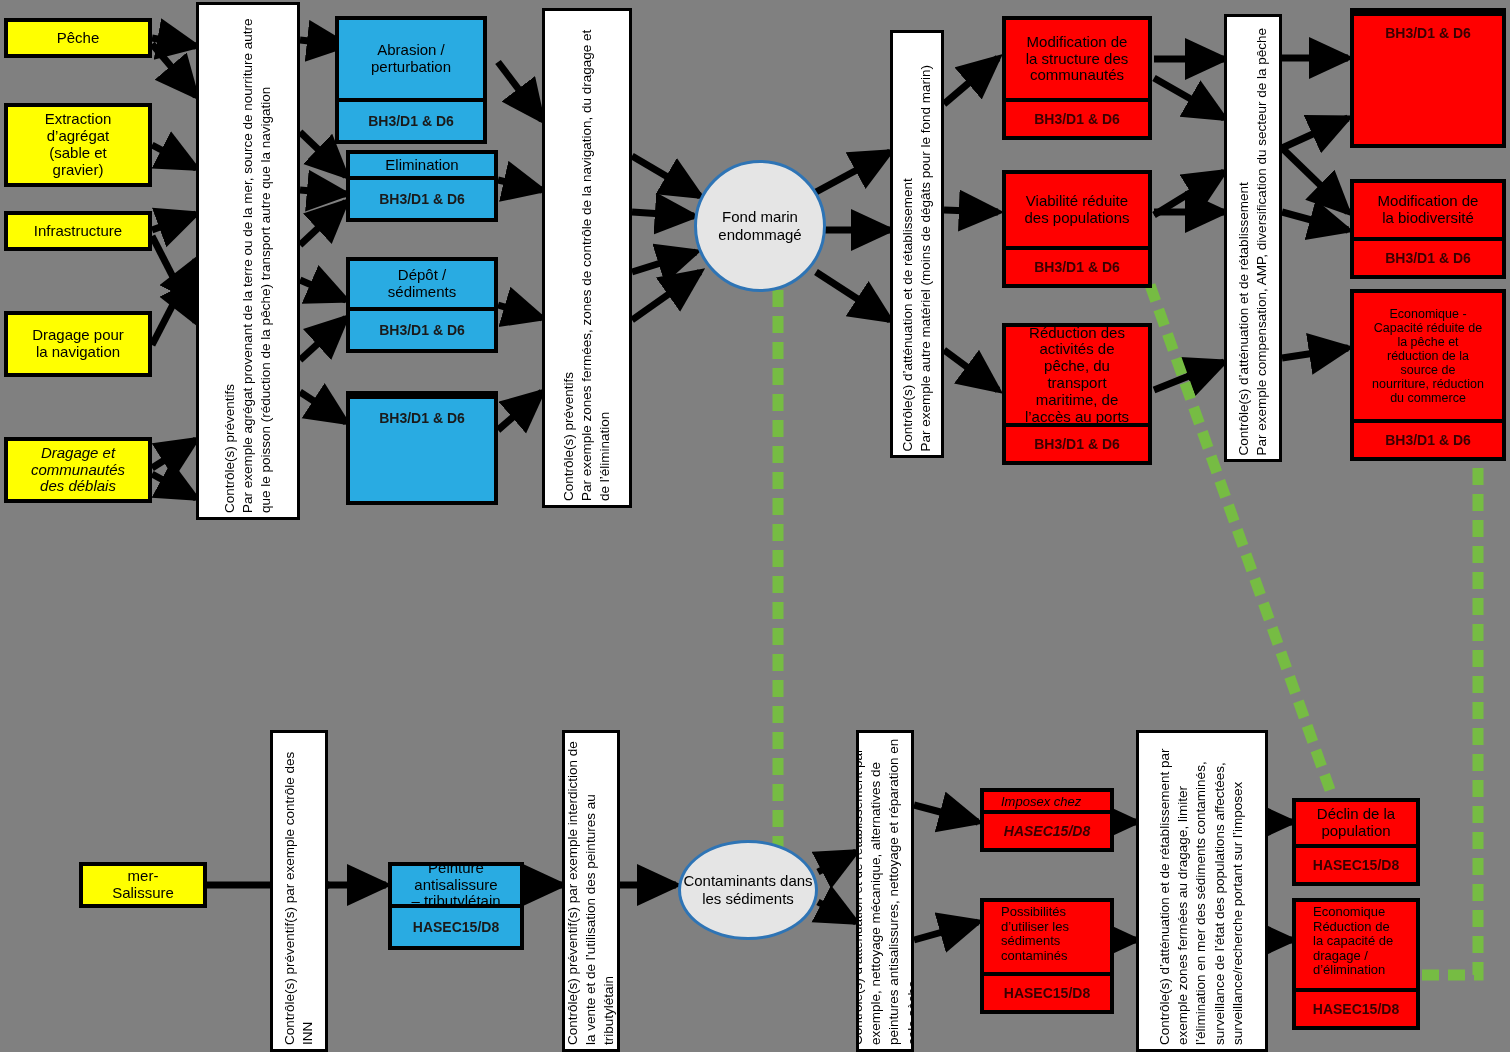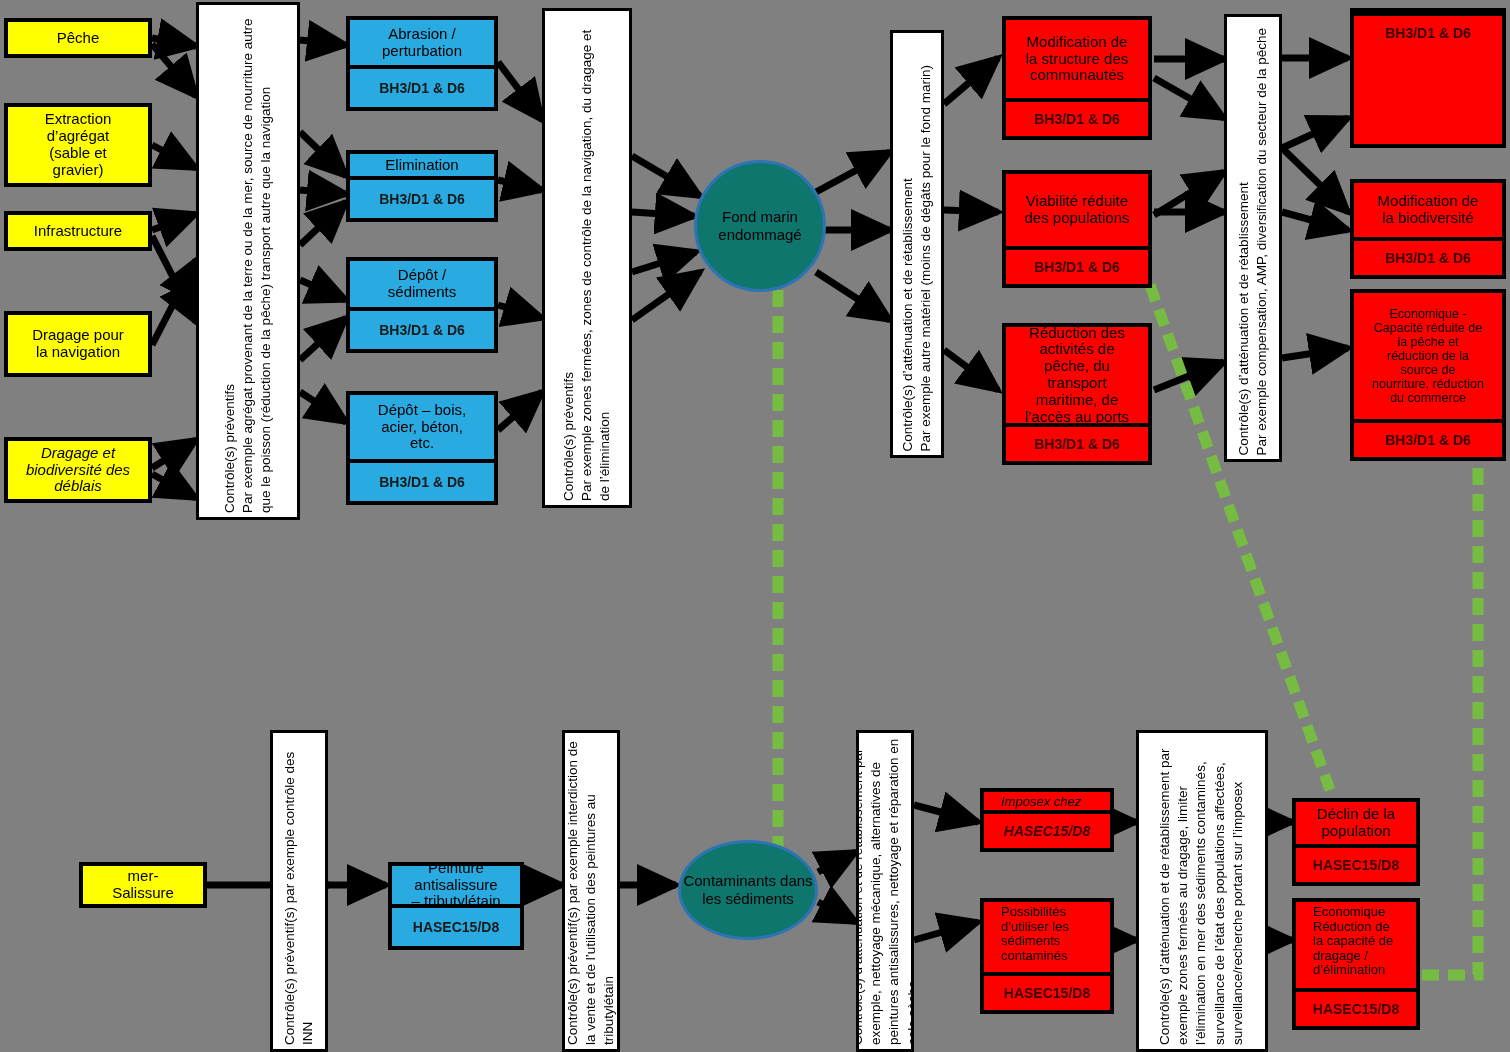--- a/index.html
+++ b/index.html
@@ -27,21 +27,21 @@
   .xsmall .title{font-size:12.5px;}
 
   
   .ctrl{position:absolute;box-sizing:border-box;background:#FFFFFF;border:3px solid #000;
         display:flex;align-items:flex-end;justify-content:center;overflow:hidden;}
   .ctrl .vtxt{writing-mode:vertical-rl;transform:rotate(180deg);
         font-size:13.5px;color:#000;line-height:1.35;text-align:left;
         padding:4px 2px;white-space:pre-line;box-sizing:border-box;max-height:100%;}
 
   
-  .circle{position:absolute;border-radius:50%;background:#0f766e;border:3px solid #2E74B5;
+  .circle{position:absolute;border-radius:50%;background:#e5e5e5;border:3px solid #2E74B5;
           display:flex;align-items:center;justify-content:center;text-align:center;
           font-size:15px;color:#000;line-height:1.2;box-sizing:border-box;}
 
   
   svg.wires{position:absolute;left:0;top:0;width:1510px;height:1052px;pointer-events:none;}
 </style>
 </head>
 <body>
 
 <div id="stage">
@@ -130,42 +130,41 @@
   <div class="node yellow" style="left:4px;top:103px;width:148px;height:84px;">
     <div class="title">Extraction d’agrégat (sable et gravier)</div>
   </div>
   <div class="node yellow" style="left:4px;top:211px;width:148px;height:40px;">
     <div class="title">Infrastructure</div>
   </div>
   <div class="node yellow" style="left:4px;top:311px;width:148px;height:66px;">
     <div class="title">Dragage pour la navigation</div>
   </div>
   <div class="node yellow italic" style="left:4px;top:437px;width:148px;height:66px;">
-    <div class="title">Dragage et biodiversité des déblais</div>
+    <div class="title">Dragage et communautés des déblais</div>
   </div>
 
   <div class="ctrl" style="left:196px;top:2px;width:104px;height:518px;">
     <div class="vtxt">Contrôle(s) préventifs
 Par exemple agrégat provenant de la terre ou de la mer, source de nourriture autre que le poisson (réduction de la pêche) transport autre que la navigation</div>
   </div>
 
-  <div class="node blue" style="left:346px;top:16px;width:152px;height:95px;">
+  <div class="node blue" style="left:335px;top:16px;width:152px;height:128px;">
     <div class="title">Abrasion / perturbation</div>
     <div class="code">BH3/D1 &amp; D6</div>
   </div>
   <div class="node blue" style="left:346px;top:150px;width:152px;height:72px;">
     <div class="title">Elimination</div>
     <div class="code">BH3/D1 &amp; D6</div>
   </div>
   <div class="node blue" style="left:346px;top:257px;width:152px;height:96px;">
     <div class="title">Dépôt / sédiments</div>
     <div class="code">BH3/D1 &amp; D6</div>
   </div>
   <div class="node blue" style="left:346px;top:391px;width:152px;height:114px;">
-    <div class="title">Dépôt – bois, acier, béton, etc.</div>
     <div class="code">BH3/D1 &amp; D6</div>
   </div>
 
   <div class="ctrl" style="left:542px;top:8px;width:90px;height:500px;">
     <div class="vtxt">Contrôle(s) préventifs
 Par exemple zones fermées, zones de contrôle de la navigation, du dragage et de l’élimination</div>
   </div>
 
   <div class="circle" style="left:694px;top:160px;width:132px;height:132px;">
     <span>Fond marin endommagé</span>

